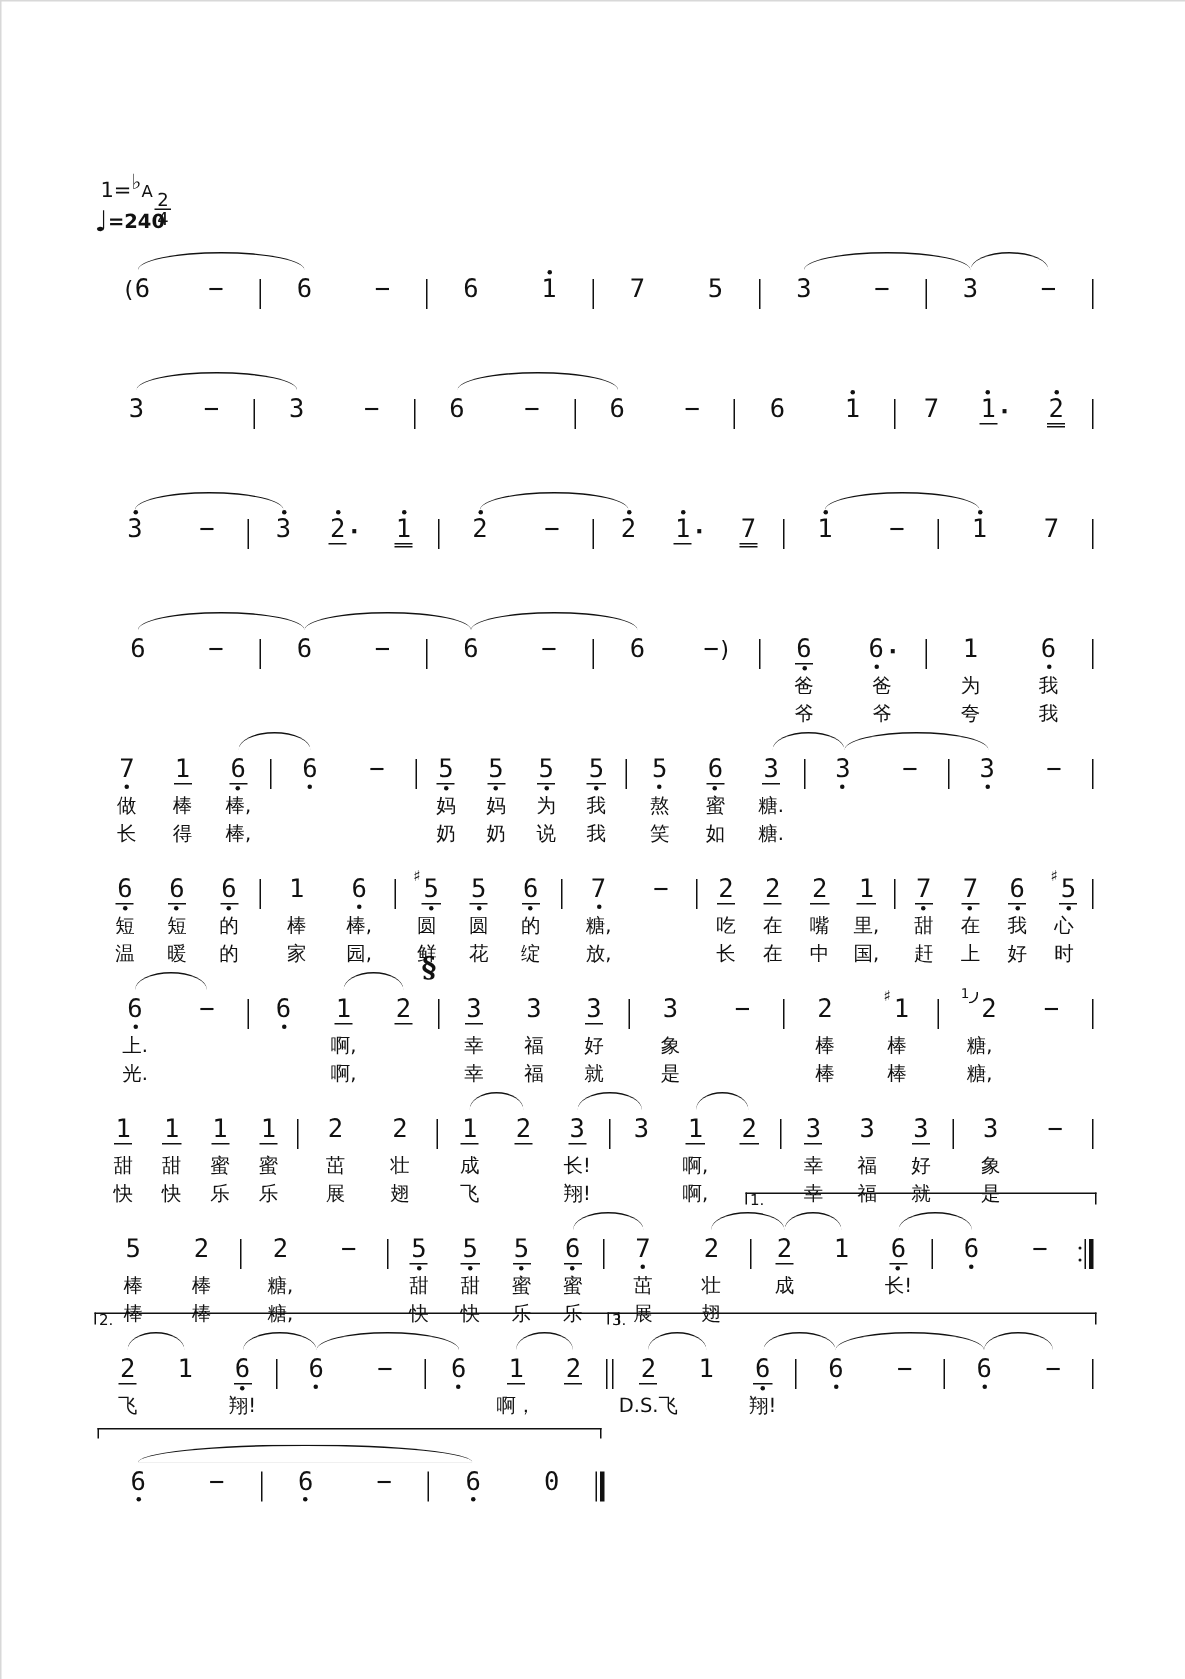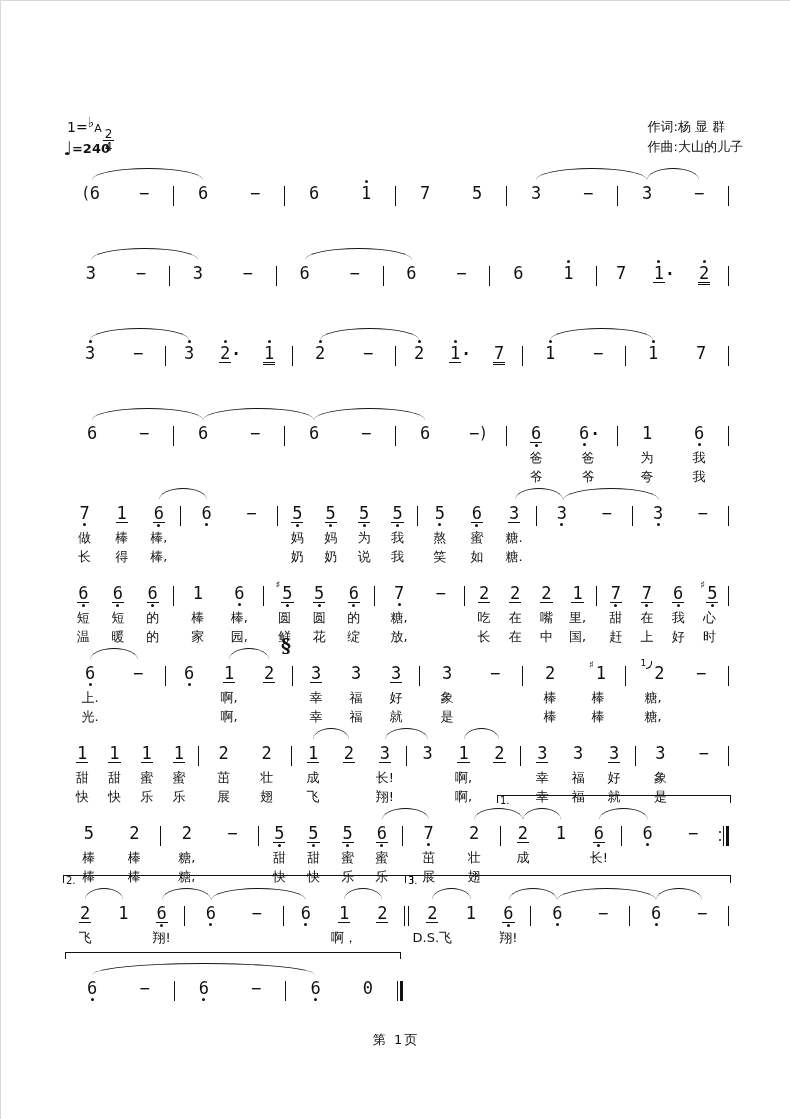--- a/index.html
+++ b/index.html
@@ -60,24 +60,20 @@
 
 <div class="page">
 
   <div class="keysig"><span>1=</span><span class="flat">♭</span><span class="klet">A</span><span class="frac">
         <span class="num">2</span>
         <span>4</span>
       </span></div>
 
   <div class="tempo"><span class="qnote">♩</span><span>=240</span></div>
 
-  <div class="credits">
-    <div>作词:杨 显 群</div>
-    <div>作曲:大山的儿子</div>
-  </div>
 
   <div id="score">
       <div class="system" style="top: 162px;">
         <div class="staff">
           <div class="measure" style="grid-template-columns: repeat(2, 1fr); flex-grow: 4;">
             <div class="ncell">
               <span class="note">
                 <span class="par">(</span>
                 <span class="col">
                   <i class="odot"></i>
@@ -2037,14 +2033,13 @@
           <div class="endgrp">
             <div class="thin"></div>
             <div class="thick"></div>
           </div>
         </div>
         <div class="arc" style="left: 29px; width: 223px; top: 5px;"></div>
         <div class="tbr" style="left: 2px; width: 334px; top: -6px;"></div>
       </div>
     </div>
 
-  <div class="footer">第 1页</div>
 </div>
 
 </body></html>

